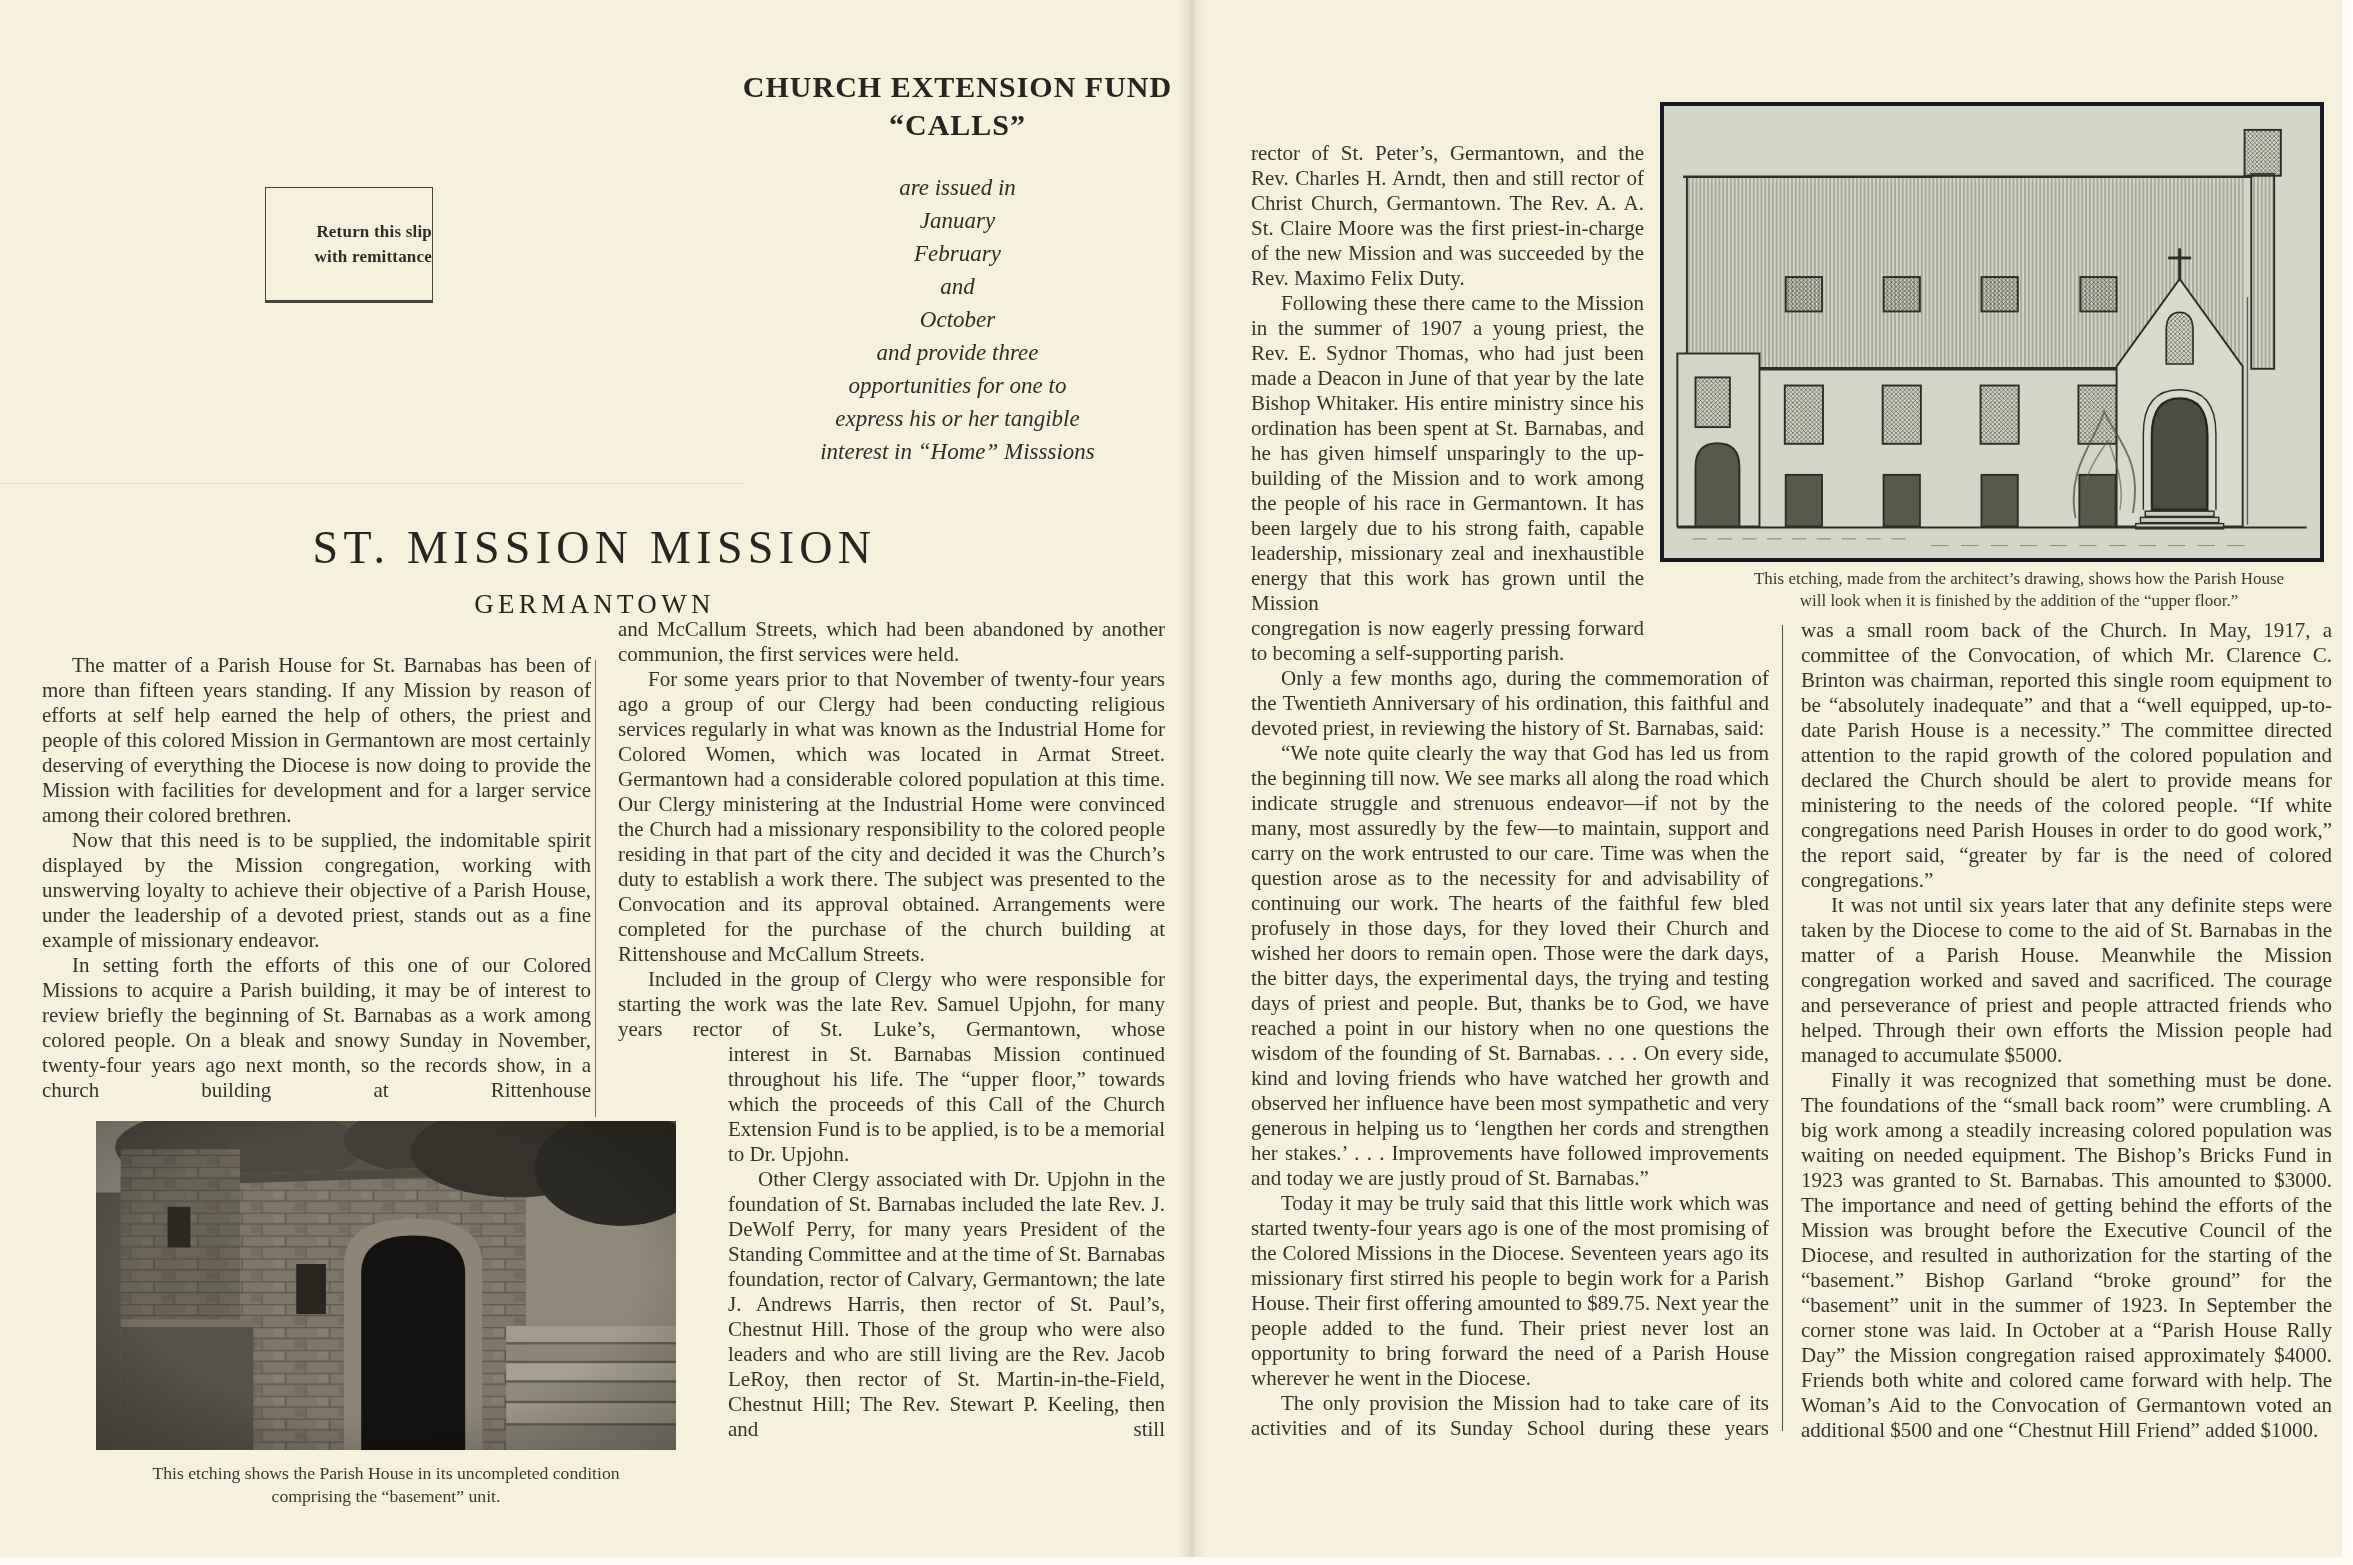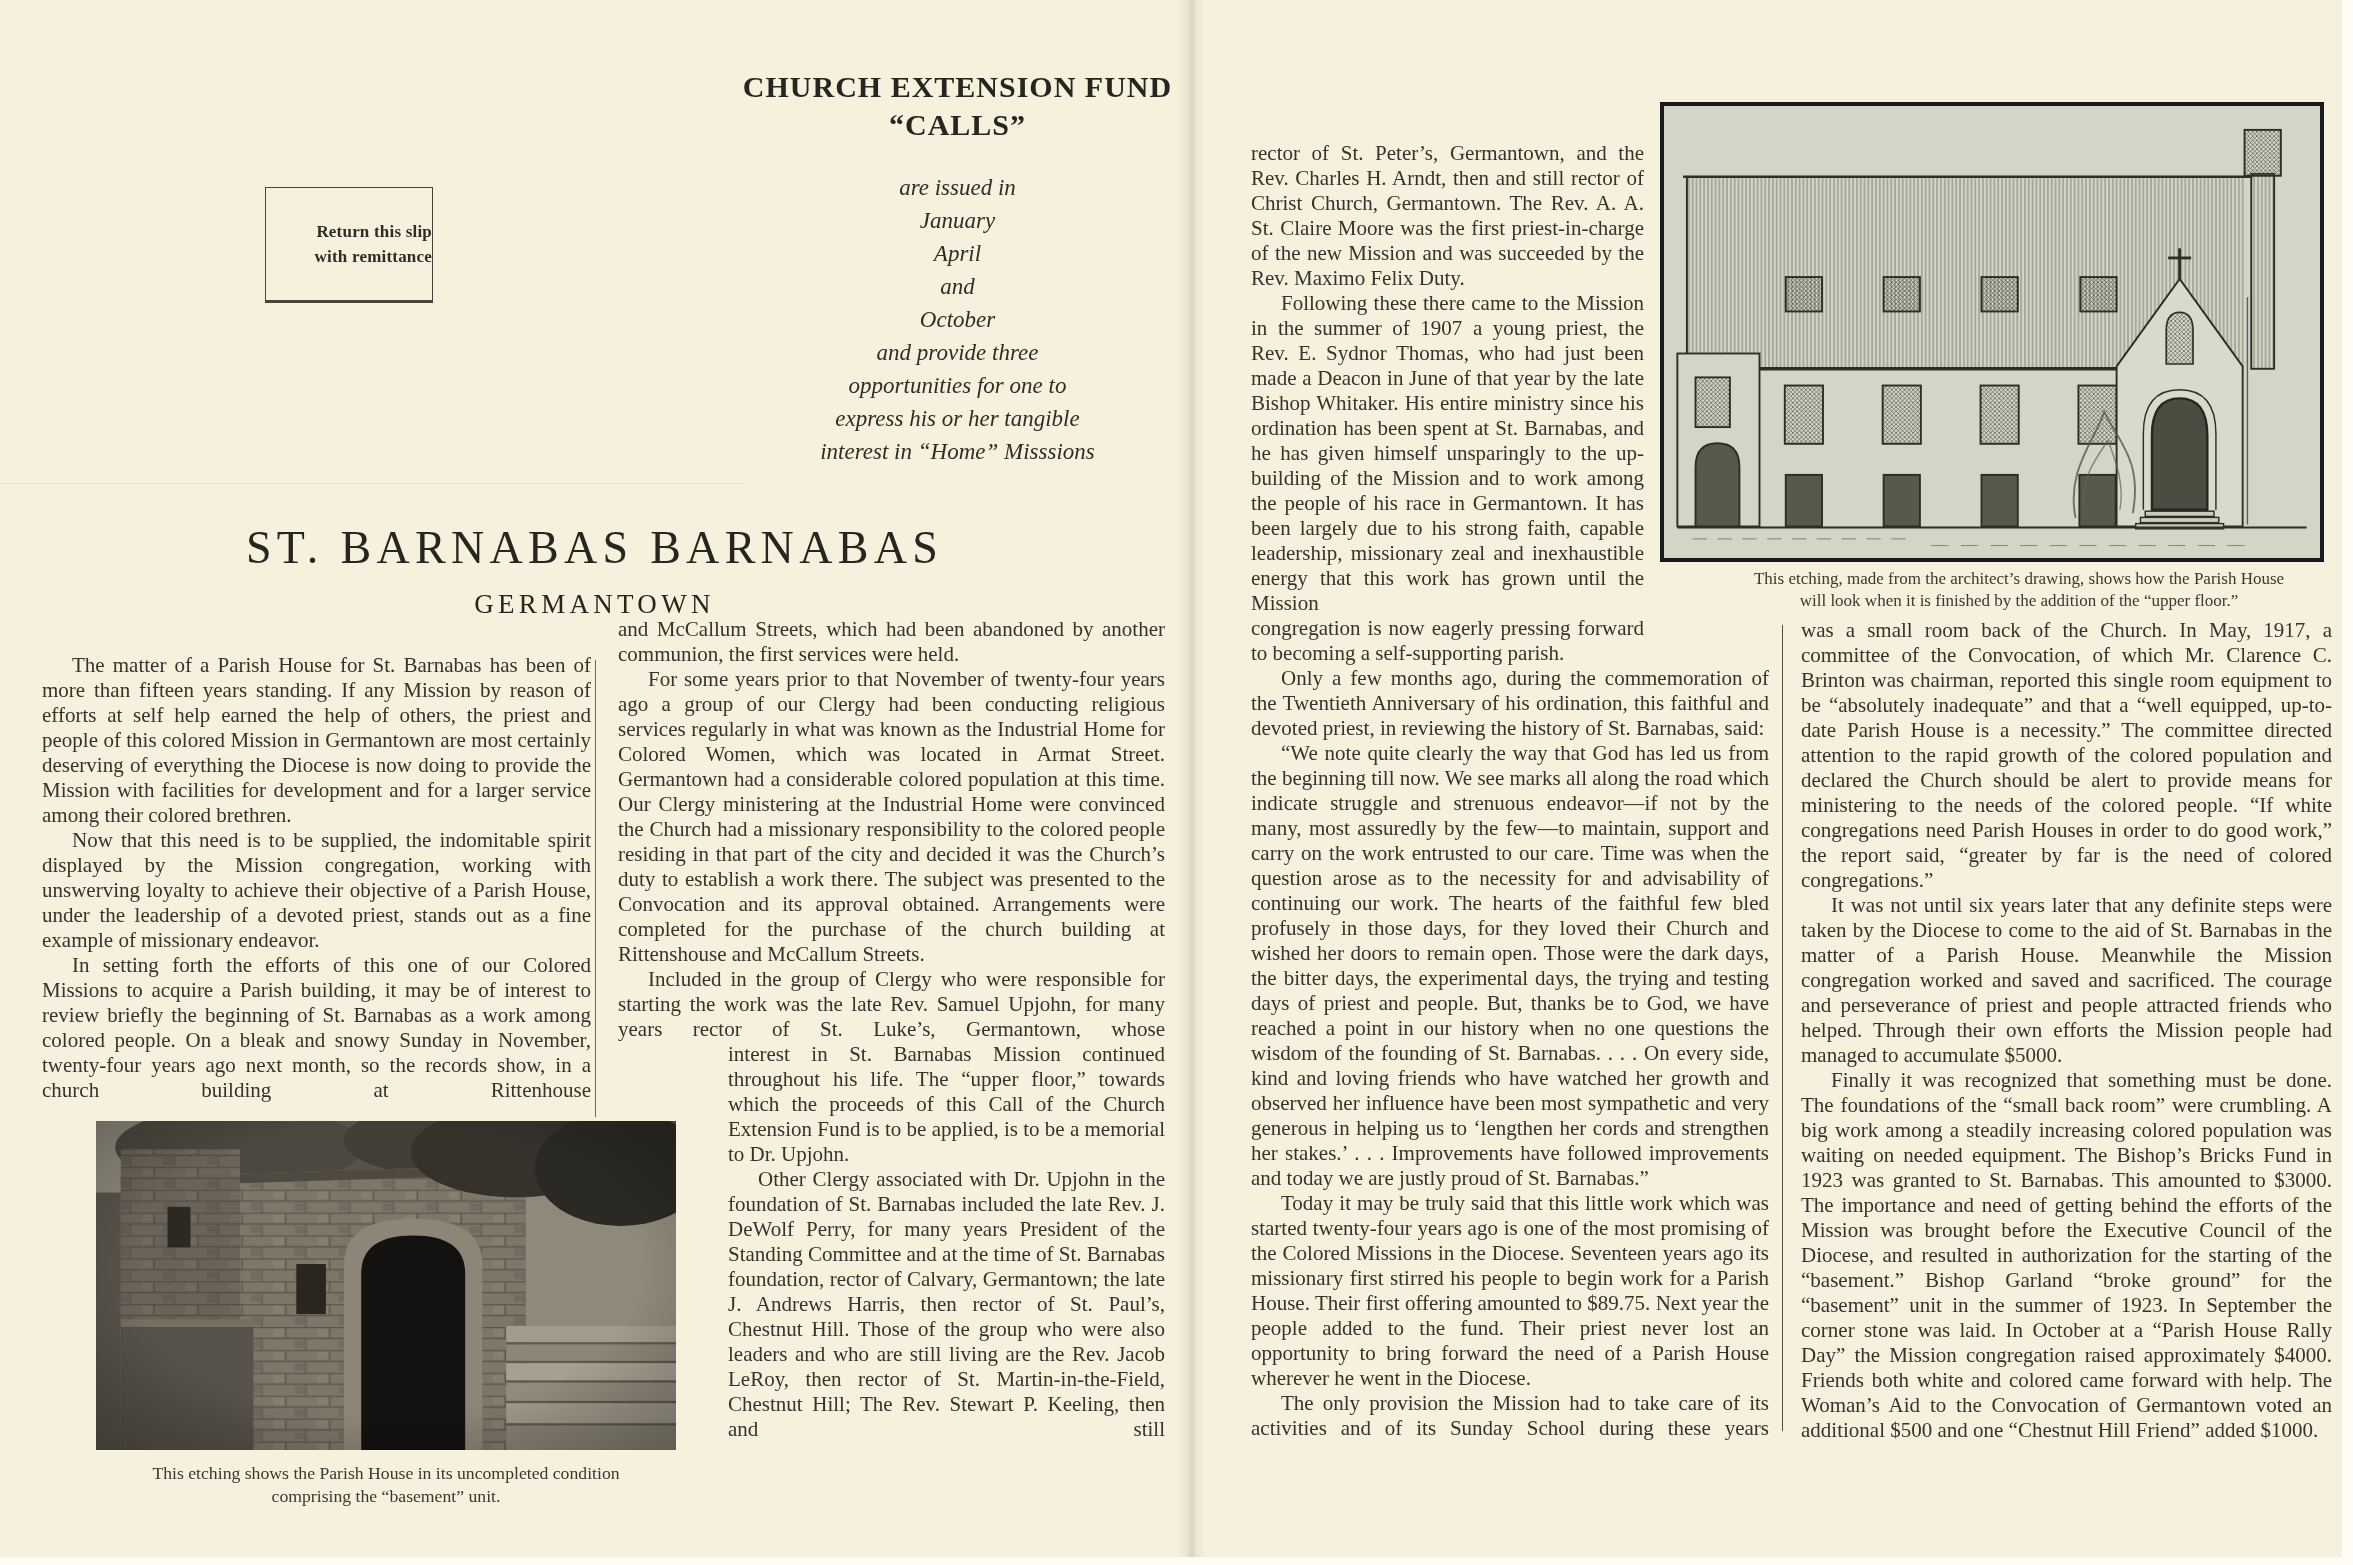--- a/index.html
+++ b/index.html
@@ -71,32 +71,32 @@
 </div>
 
 <div class="fund">
   <div class="fund-title">
     <div>CHURCH EXTENSION FUND</div>
     <div>“CALLS”</div>
   </div>
   <div class="fund-lines">
     <div>are issued in</div>
     <div>January</div>
-    <div>April</div>
+    <div>February</div>
     <div>and</div>
     <div>October</div>
     <div>and provide three</div>
     <div>opportunities for one to</div>
     <div>express his or her tangible</div>
     <div>interest in “Home” Misssions</div>
   </div>
 </div>
 
 <div class="title-block">
-  <div class="title-main">ST. BARNABAS BARNABAS</div>
+  <div class="title-main">ST. MISSION MISSION</div>
   <div class="title-sub">GERMANTOWN</div>
 </div>
 
 <div id="col1" class="col">
   <p>The matter of a Parish House for St. Barnabas has been of more than fifteen years standing.  If any Mission by reason of efforts at self help earned the help of others, the priest and people of this colored Mission in Germantown are most certainly deserving of everything the Diocese is now doing to provide the Mission with facilities for development and for a larger service among their colored brethren.</p>
   <p>Now that this need is to be supplied, the indomitable spirit displayed by the Mission congregation, working with unswerving loyalty to achieve their objective of a Parish House, under the leadership of a devoted priest, stands out as a fine example of missionary endeavor.</p>
   <p class="fb">In setting forth the efforts of this one of our Colored Missions to acquire a Parish building, it may be of interest to review briefly the beginning of St. Barnabas as a work among colored people.  On a bleak and snowy Sunday in November, twenty-four years ago next month, so the records show, in a church building at Rittenhouse</p>
   <div class="photo-wrap">
     <svg viewBox="0 0 1216 690" preserveAspectRatio="none">
       <defs>

